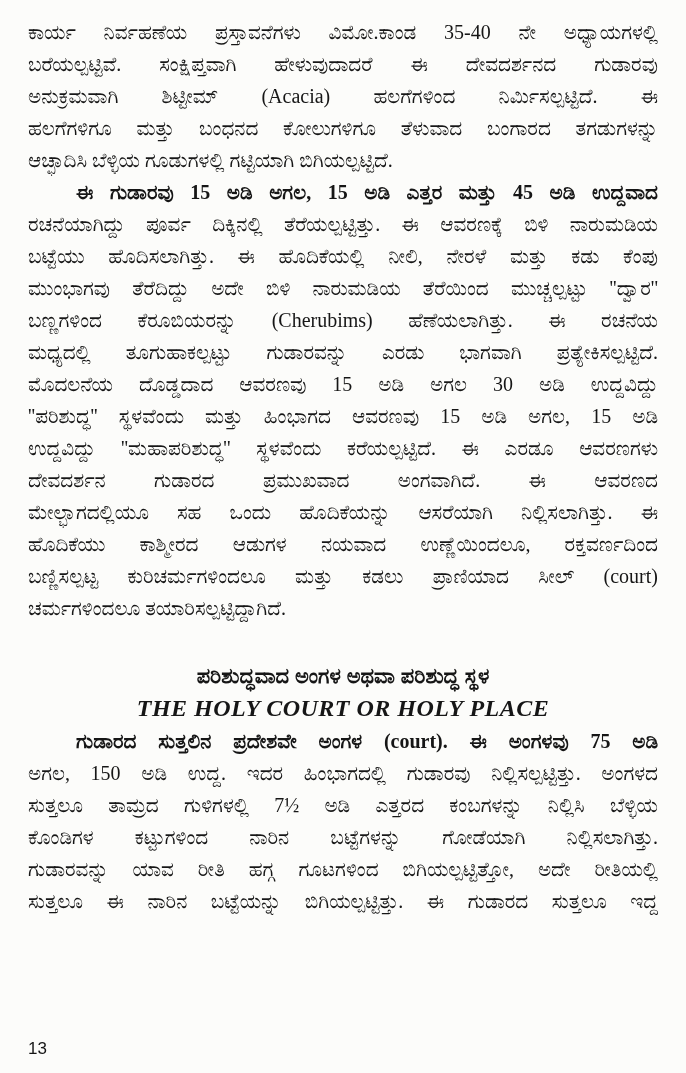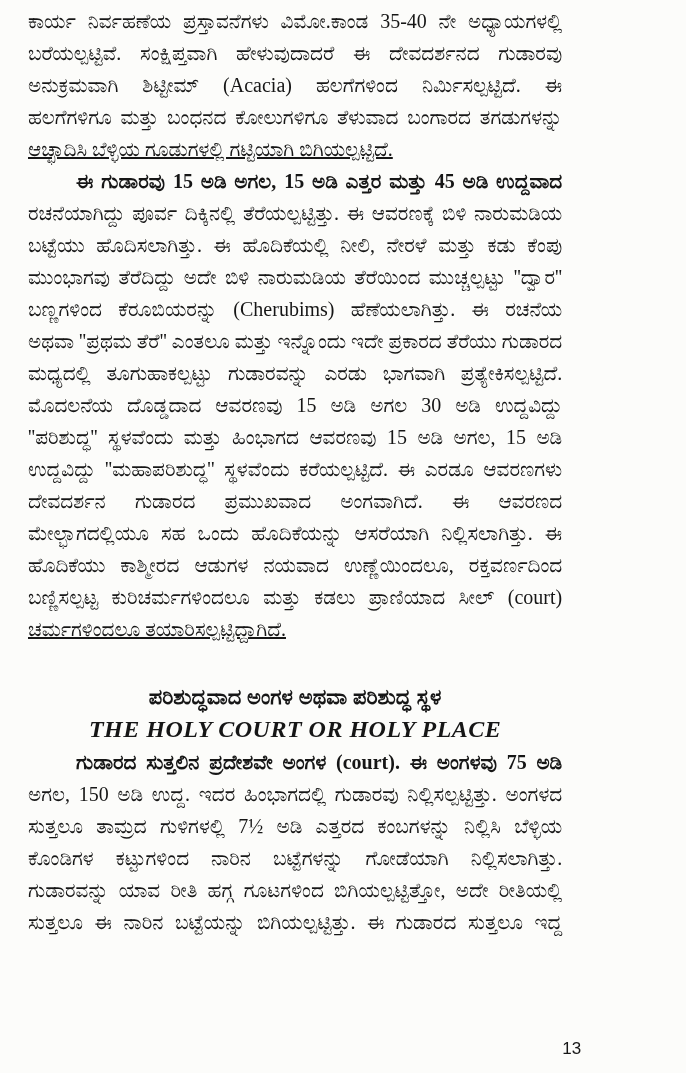--- a/index.html
+++ b/index.html
@@ -11,22 +11,23 @@
     height: 1073px;
     background: #fcfcfa;
     color: #161616;
     font-family: "Liberation Serif", "DejaVu Serif", serif;
     overflow: hidden;
   }
   .page {
     box-sizing: border-box;
     width: 686px;
     height: 1073px;
-    padding: 5px 28px 0 28px;
+    padding: 16px 28px 0 28px;
     display: flex;
+    flex-direction: column;
     background: #fcfcfa;
   }
   .content {
     flex: 0 0 auto;
   }
   .content > * + * {
     margin-top: 40px;
   }
   .content > .heading-block {
     margin-top: 35px;
@@ -37,21 +38,20 @@
   .line {
     font-size: 20px;
     line-height: 32px;
     text-align: justify;
     text-align-last: justify;
     font-family: "Liberation Serif", "DejaVu Serif", serif;
   }
   .line.last {
     text-align: right;
     text-align-last: left;
-    text-decoration: underline;
   }
   .para.indent .line:first-child {
     text-indent: 48px;
     font-weight: bold;
   }
   .heading-block {
     text-align: center;
   }
   .heading-kn {
     font-size: 21px;
@@ -86,21 +86,20 @@
         <div class="line">ಅನುಕ್ರಮವಾಗಿ ಶಿಟ್ಟೀಮ್ (Acacia) ಹಲಗೆಗಳಿಂದ ನಿರ್ಮಿಸಲ್ಪಟ್ಟಿದೆ.  ಈ</div>
         <div class="line">ಹಲಗೆಗಳಿಗೂ ಮತ್ತು ಬಂಧನದ ಕೋಲುಗಳಿಗೂ ತೆಳುವಾದ ಬಂಗಾರದ ತಗಡುಗಳನ್ನು</div>
         <div class="line last">ಆಚ್ಛಾದಿಸಿ ಬೆಳ್ಳಿಯ ಗೂಡುಗಳಲ್ಲಿ ಗಟ್ಟಿಯಾಗಿ ಬಿಗಿಯಲ್ಪಟ್ಟಿದೆ.</div>
       </div>
       <div class="para indent">
         <div class="line">ಈ ಗುಡಾರವು 15 ಅಡಿ ಅಗಲ, 15 ಅಡಿ ಎತ್ತರ ಮತ್ತು 45 ಅಡಿ ಉದ್ದವಾದ</div>
         <div class="line">ರಚನೆಯಾಗಿದ್ದು ಪೂರ್ವ ದಿಕ್ಕಿನಲ್ಲಿ ತೆರೆಯಲ್ಪಟ್ಟಿತ್ತು. ಈ ಆವರಣಕ್ಕೆ ಬಿಳಿ ನಾರುಮಡಿಯ</div>
         <div class="line">ಬಟ್ಟೆಯು ಹೊದಿಸಲಾಗಿತ್ತು.  ಈ ಹೊದಿಕೆಯಲ್ಲಿ ನೀಲಿ, ನೇರಳೆ ಮತ್ತು ಕಡು ಕೆಂಪು</div>
         <div class="line">ಮುಂಭಾಗವು ತೆರೆದಿದ್ದು ಅದೇ ಬಿಳಿ ನಾರುಮಡಿಯ ತೆರೆಯಿಂದ ಮುಚ್ಚಲ್ಪಟ್ಟು ''ದ್ವಾರ''</div>
         <div class="line">ಬಣ್ಣಗಳಿಂದ ಕೆರೂಬಿಯರನ್ನು (Cherubims) ಹೆಣೆಯಲಾಗಿತ್ತು.  ಈ ರಚನೆಯ</div>
-        <div class="line">ಅಥವಾ ''ಪ್ರಥಮ ತೆರೆ'' ಎಂತಲೂ ಮತ್ತು ಇನ್ನೊಂದು ಇದೇ ಪ್ರಕಾರದ ತೆರೆಯು ಗುಡಾರದ</div>
         <div class="line">ಮಧ್ಯದಲ್ಲಿ ತೂಗುಹಾಕಲ್ಪಟ್ಟು ಗುಡಾರವನ್ನು ಎರಡು ಭಾಗವಾಗಿ ಪ್ರತ್ಯೇಕಿಸಲ್ಪಟ್ಟಿದೆ.</div>
         <div class="line">ಮೊದಲನೆಯ ದೊಡ್ಡದಾದ ಆವರಣವು 15 ಅಡಿ ಅಗಲ 30 ಅಡಿ ಉದ್ದವಿದ್ದು</div>
         <div class="line">''ಪರಿಶುದ್ಧ'' ಸ್ಥಳವೆಂದು ಮತ್ತು ಹಿಂಭಾಗದ ಆವರಣವು 15 ಅಡಿ ಅಗಲ, 15 ಅಡಿ</div>
         <div class="line">ಉದ್ದವಿದ್ದು ''ಮಹಾಪರಿಶುದ್ಧ'' ಸ್ಥಳವೆಂದು ಕರೆಯಲ್ಪಟ್ಟಿದೆ.  ಈ ಎರಡೂ ಆವರಣಗಳು</div>
         <div class="line">ದೇವದರ್ಶನ ಗುಡಾರದ ಪ್ರಮುಖವಾದ ಅಂಗವಾಗಿದೆ.  ಈ ಆವರಣದ</div>
         <div class="line">ಮೇಲ್ಭಾಗದಲ್ಲಿಯೂ ಸಹ ಒಂದು ಹೊದಿಕೆಯನ್ನು ಆಸರೆಯಾಗಿ ನಿಲ್ಲಿಸಲಾಗಿತ್ತು.  ಈ</div>
         <div class="line">ಹೊದಿಕೆಯು ಕಾಶ್ಮೀರದ ಆಡುಗಳ ನಯವಾದ ಉಣ್ಣೆಯಿಂದಲೂ, ರಕ್ತವರ್ಣದಿಂದ</div>
         <div class="line">ಬಣ್ಣಿಸಲ್ಪಟ್ಟ ಕುರಿಚರ್ಮಗಳಿಂದಲೂ ಮತ್ತು ಕಡಲು ಪ್ರಾಣಿಯಾದ ಸೀಲ್ (court)</div>
         <div class="line last">ಚರ್ಮಗಳಿಂದಲೂ ತಯಾರಿಸಲ್ಪಟ್ಟಿದ್ದಾಗಿದೆ.</div>
       </div>

